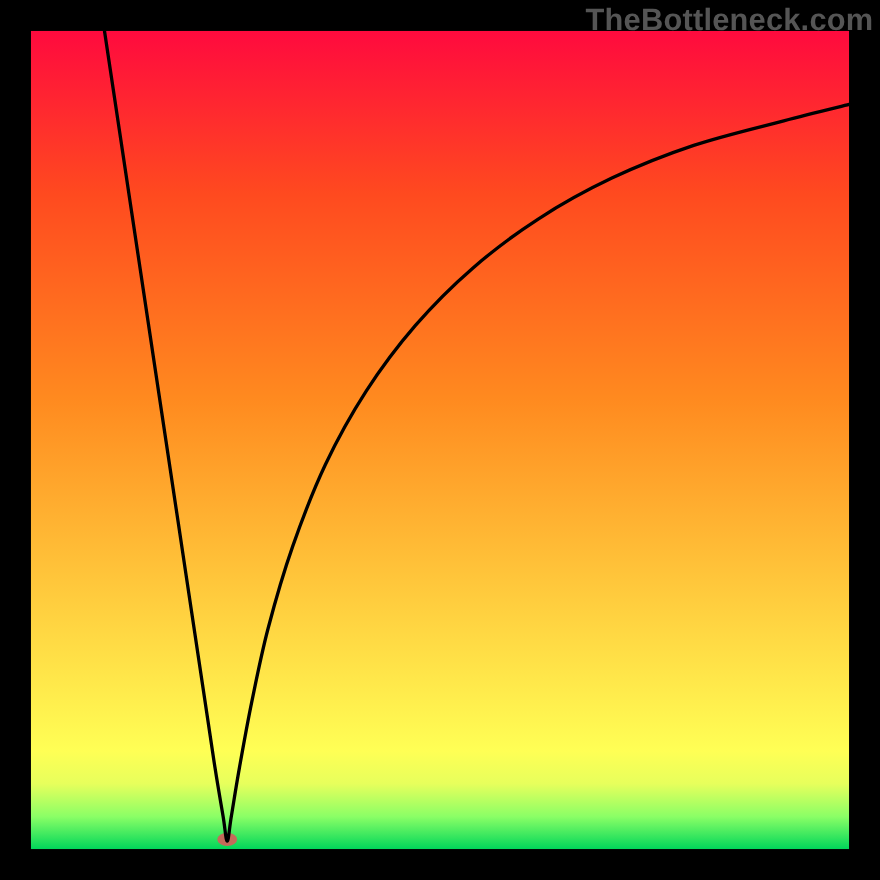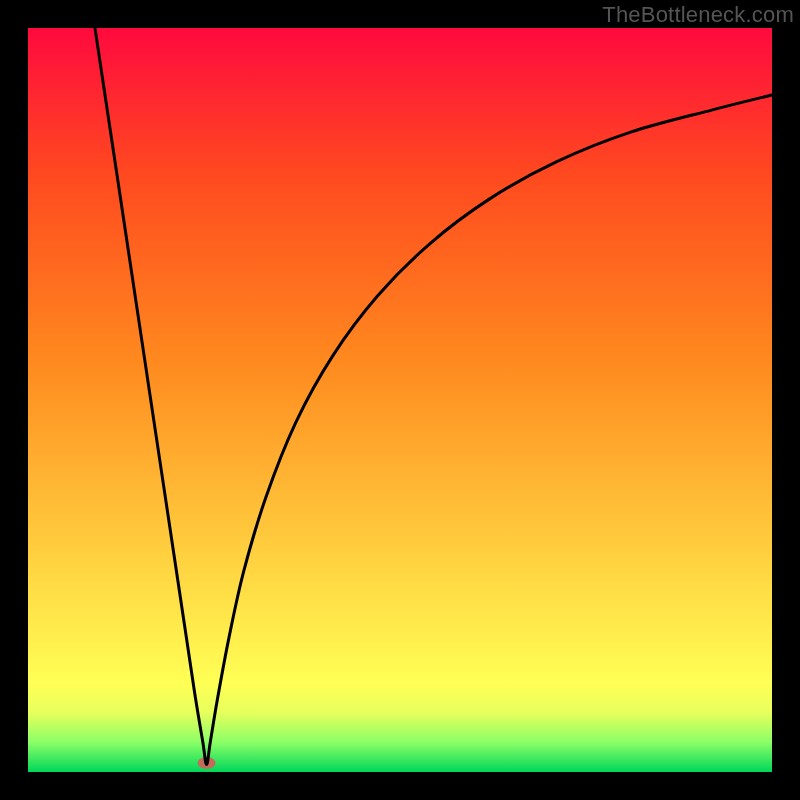--- a/index.html
+++ b/index.html
@@ -24,22 +24,22 @@
     left: 0;
     top: 0;
     width: 744px;
     height: 744px;
   }
   .watermark {
     position: absolute;
     top: 2px;
     right: 6px;
     color: #555;
-    font-size: 22px;
-    font-weight: 400;
+    font-size: 28px;
+    font-weight: 700;
     letter-spacing: 0.2px;
     user-select: none;
   }
   svg { display: block; }
 </style>
 </head>
 <body>
 
 <div class="frame">
   <svg class="plot" viewBox="0 0 744 744" preserveAspectRatio="none">

